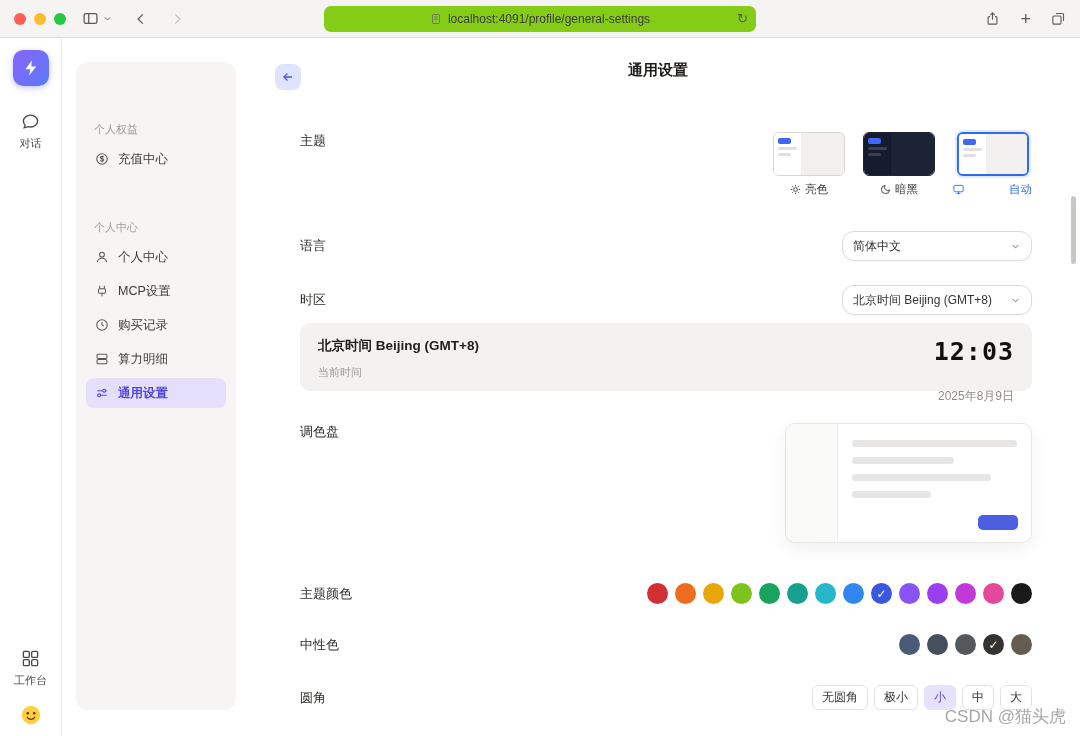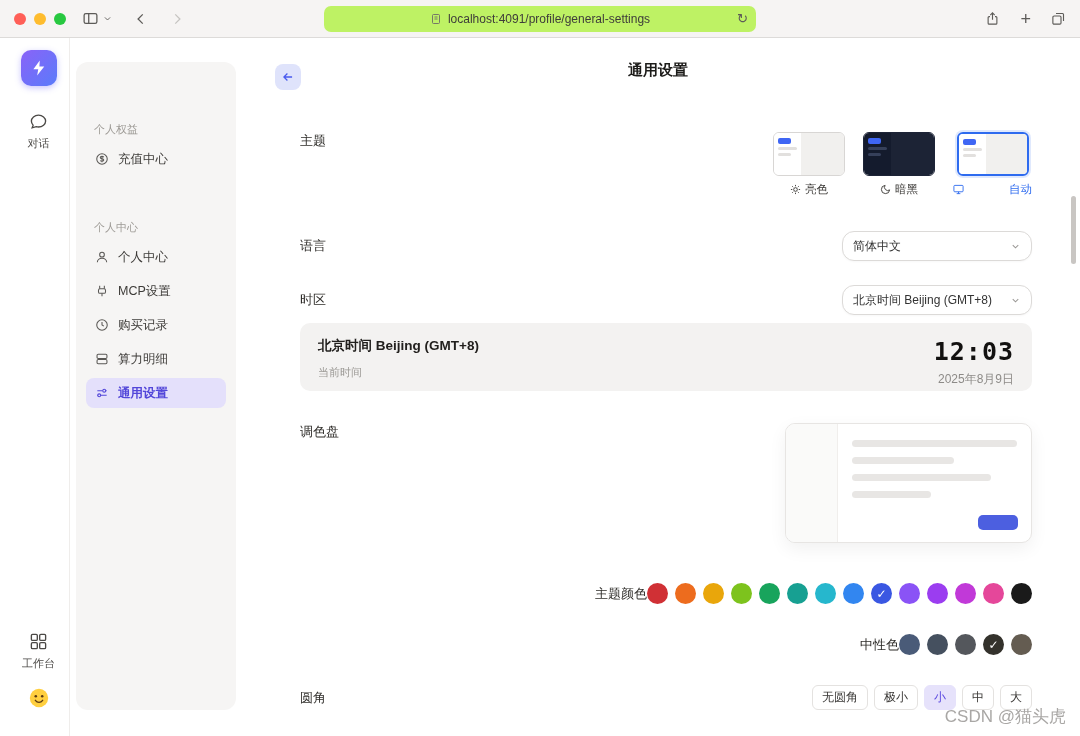--- a/index.html
+++ b/index.html
@@ -18,33 +18,33 @@
   }
   .traffic { display:flex; gap:8px; margin-right:16px; }
   .tl { width:12px; height:12px; border-radius:50%; cursor:pointer; }
   .tl.red{background:#ff5f57}.tl.yellow{background:#febc2e}.tl.green{background:#28c840}
   .nav-ic { color:#5d5b58; display:flex; align-items:center; cursor:pointer; }
   .nav-ic.disabled { color:#c6c4c1; }
   .nav-group { display:flex; align-items:center; gap:4px; margin-right:22px; }
   .nav-arrows { display:flex; align-items:center; gap:22px; }
   .url-bar {
     position:absolute; left:50%; top:6px; transform:translateX(-50%);
-    width:432px; height:26px; background:#bef264; border-radius:7px;
+    width:432px; height:26px; background:#84cc16; border-radius:7px;
     display:flex; align-items:center; justify-content:center; gap:6px;
     font-size:12px; color:#3e3c3a; cursor:text;
   }
   .url-reload { position:absolute; right:8px; top:5px; font-size:13px; color:#5d5b58; cursor:pointer; }
   .chrome-right { margin-left:auto; display:flex; align-items:center; gap:20px; color:#5d5b58; }
   .chrome-right .plus { font-size:18px; line-height:1; cursor:pointer; }
 
   
   .rail {
-    position:absolute; top:38px; left:8px; bottom:0; width:62px;
+    position:absolute; top:38px; left:0; bottom:0; width:62px;
     background:#fff; border-right:1px solid #efedeb;
-    display:flex; flex-direction:column; align-items:center; padding:12px 0 27px;
+    display:flex; flex-direction:column; align-items:center; padding:12px 0 10px;
   }
   .logo {
     width:36px; height:36px; border-radius:10px;
     background:linear-gradient(135deg,#8a63f8,#5a7bfa);
     display:flex; align-items:center; justify-content:center; cursor:pointer;
     box-shadow:0 2px 6px rgba(100,90,250,.35);
   }
   .rail-item { margin-top:26px; display:flex; flex-direction:column; align-items:center; gap:5px;
     color:#4b4946; font-size:11px; cursor:pointer; }
   .rail-spacer { flex:1; }
@@ -110,35 +110,35 @@
 
   
   .time-card {
     background:#f3f2f1; border-radius:10px; padding:14px 18px; height:68px;
     display:flex; justify-content:space-between; margin-bottom:32px;
   }
   .tc-title { font-size:13.5px; font-weight:700; color:#22201e; }
   .tc-caption { font-size:11px; color:#9b9995; margin-top:10px; }
   .tc-right { text-align:right; }
   .tc-time { font-family:"DejaVu Sans Mono","Liberation Mono",monospace; font-size:25px; font-weight:700; color:#121110; letter-spacing:1px; }
-  .tc-date { font-size:12px; color:#8d8b88; margin-top:5px; }
+  .tc-date { font-size:12px; color:#8d8b88; margin-top:22px; }
 
   
   .palette-row { margin-bottom:40px; }
   .palette-card {
     width:247px; height:120px; background:#fff; border:1px solid #e7e5e3; border-radius:10px;
     box-shadow:0 6px 18px rgba(0,0,0,.06); display:flex; overflow:hidden; position:relative;
   }
   .pc-side { width:52px; background:#fafaf9; border-right:1px solid #f0eeec; }
   .pc-main { flex:1; padding:16px 14px; }
   .bar { height:7px; border-radius:4px; background:#e8e6e4; margin-bottom:10px; }
   .pc-btn { position:absolute; right:13px; bottom:12px; width:40px; height:15px; border-radius:5px; background:#4c5fe0; }
 
   
-  .dots-row { margin-bottom:30px;justify-content:flex-end; }
+  .dots-row { margin-bottom:30px; }
   .dots { display:flex; gap:7px; }
   .dot {
     width:21px; height:21px; border-radius:50%; cursor:pointer;
     display:flex; align-items:center; justify-content:center;
     color:#fff; font-size:12px; font-weight:700;
   }
 
   
   .chips { display:flex; gap:6px; }
   .chip {

